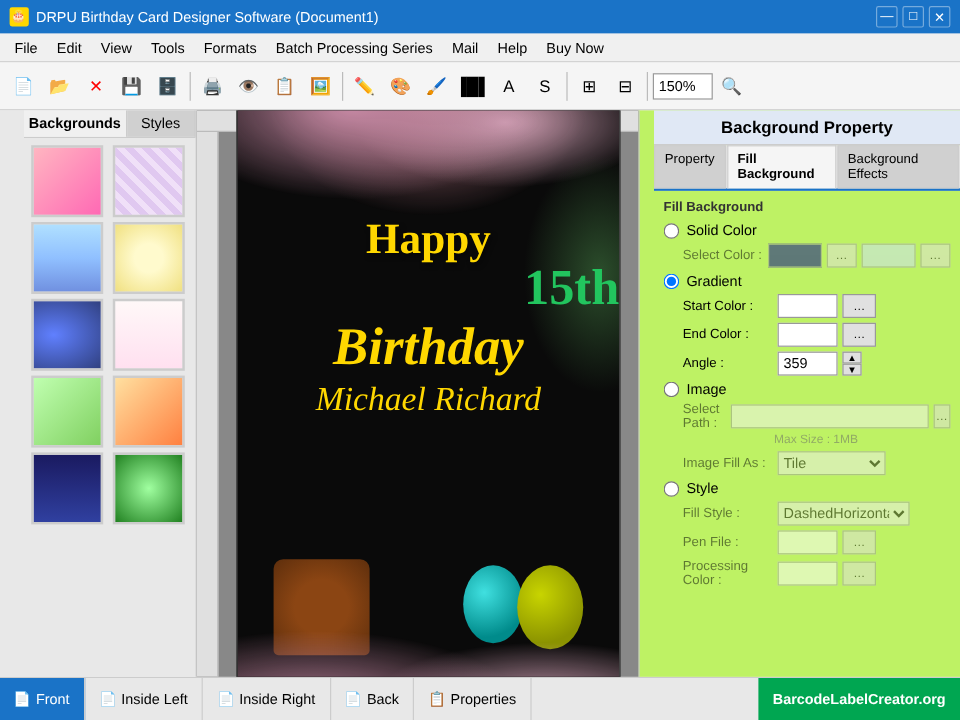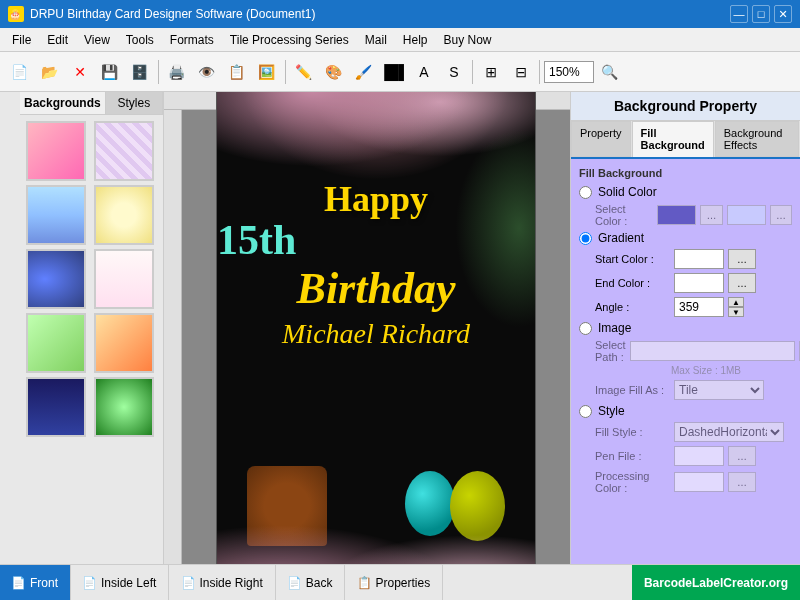--- a/index.html
+++ b/index.html
@@ -100,22 +100,22 @@
                   radial-gradient(ellipse at 70% 20%, #f0b8d0 0%, transparent 40%),
                   radial-gradient(ellipse at 50% 0%, #c88090 0%, transparent 60%);
       opacity: 0.85;
     }
     .card-text-happy {
       position: absolute; top: 100px; left: 0; right: 0; text-align: center;
       font-size: 36px; font-weight: bold; color: #ffd700;
       font-family: Georgia, serif; text-shadow: 2px 2px 4px rgba(0,0,0,0.5);
     }
     .card-text-15th {
-      position: absolute; top: 138px; left: 0; right: 0; text-align: left;
-      font-size: 42px; font-weight: bold; color: #5eead4;
+      position: absolute; top: 138px; left: 0; right: 0; text-align: right;
+      font-size: 42px; font-weight: bold; color: #22c55e;
       font-family: Georgia, serif;
     }
     .card-text-birthday {
       position: absolute; top: 185px; left: 0; right: 0; text-align: center;
       font-size: 44px; font-weight: bold; color: #ffd700;
       font-family: Georgia, serif; font-style: italic;
     }
     .card-text-name {
       position: absolute; top: 240px; left: 0; right: 0; text-align: center;
       font-size: 28px; font-style: italic; color: #ffd700;
@@ -146,25 +146,26 @@
       opacity: 0.85;
     }
     .card-leaves {
       position: absolute; top: 50px; right: 0; width: 80px; height: 200px;
       background: radial-gradient(ellipse at 80% 50%, #3a6b3a 0%, transparent 70%);
       opacity: 0.7;
     }
 
     
     .right-panel {
-      width: 230px;
-      background: #c4b5fd;
+      width: 268px;
+      background: #bef264;
       border-left: 1px solid #ccc;
       display: flex;
       flex-direction: column;
+      padding-left: 12px;
     }
     .right-panel-title {
       background: #e0e8f5;
       padding: 6px 10px;
       font-size: 14px;
       font-weight: bold;
       border-bottom: 1px solid #ccc;
       text-align: center;
     }
     .prop-tabs {
@@ -261,21 +262,21 @@
     <button class="title-btn">✕</button>
   </div>
 </div>
 
 <div class="menu-bar">
   <span class="menu-item">File</span>
   <span class="menu-item">Edit</span>
   <span class="menu-item">View</span>
   <span class="menu-item">Tools</span>
   <span class="menu-item">Formats</span>
-  <span class="menu-item">Tile Processing Series</span>
+  <span class="menu-item">Batch Processing Series</span>
   <span class="menu-item">Mail</span>
   <span class="menu-item">Help</span>
   <span class="menu-item">Buy Now</span>
 </div>
 
 <div class="toolbar">
   <button class="tb-btn" title="New">📄</button>
   <button class="tb-btn" title="Open">📂</button>
   <button class="tb-btn" title="Close" style="color:red;">✕</button>
   <button class="tb-btn" title="Save">💾</button>

